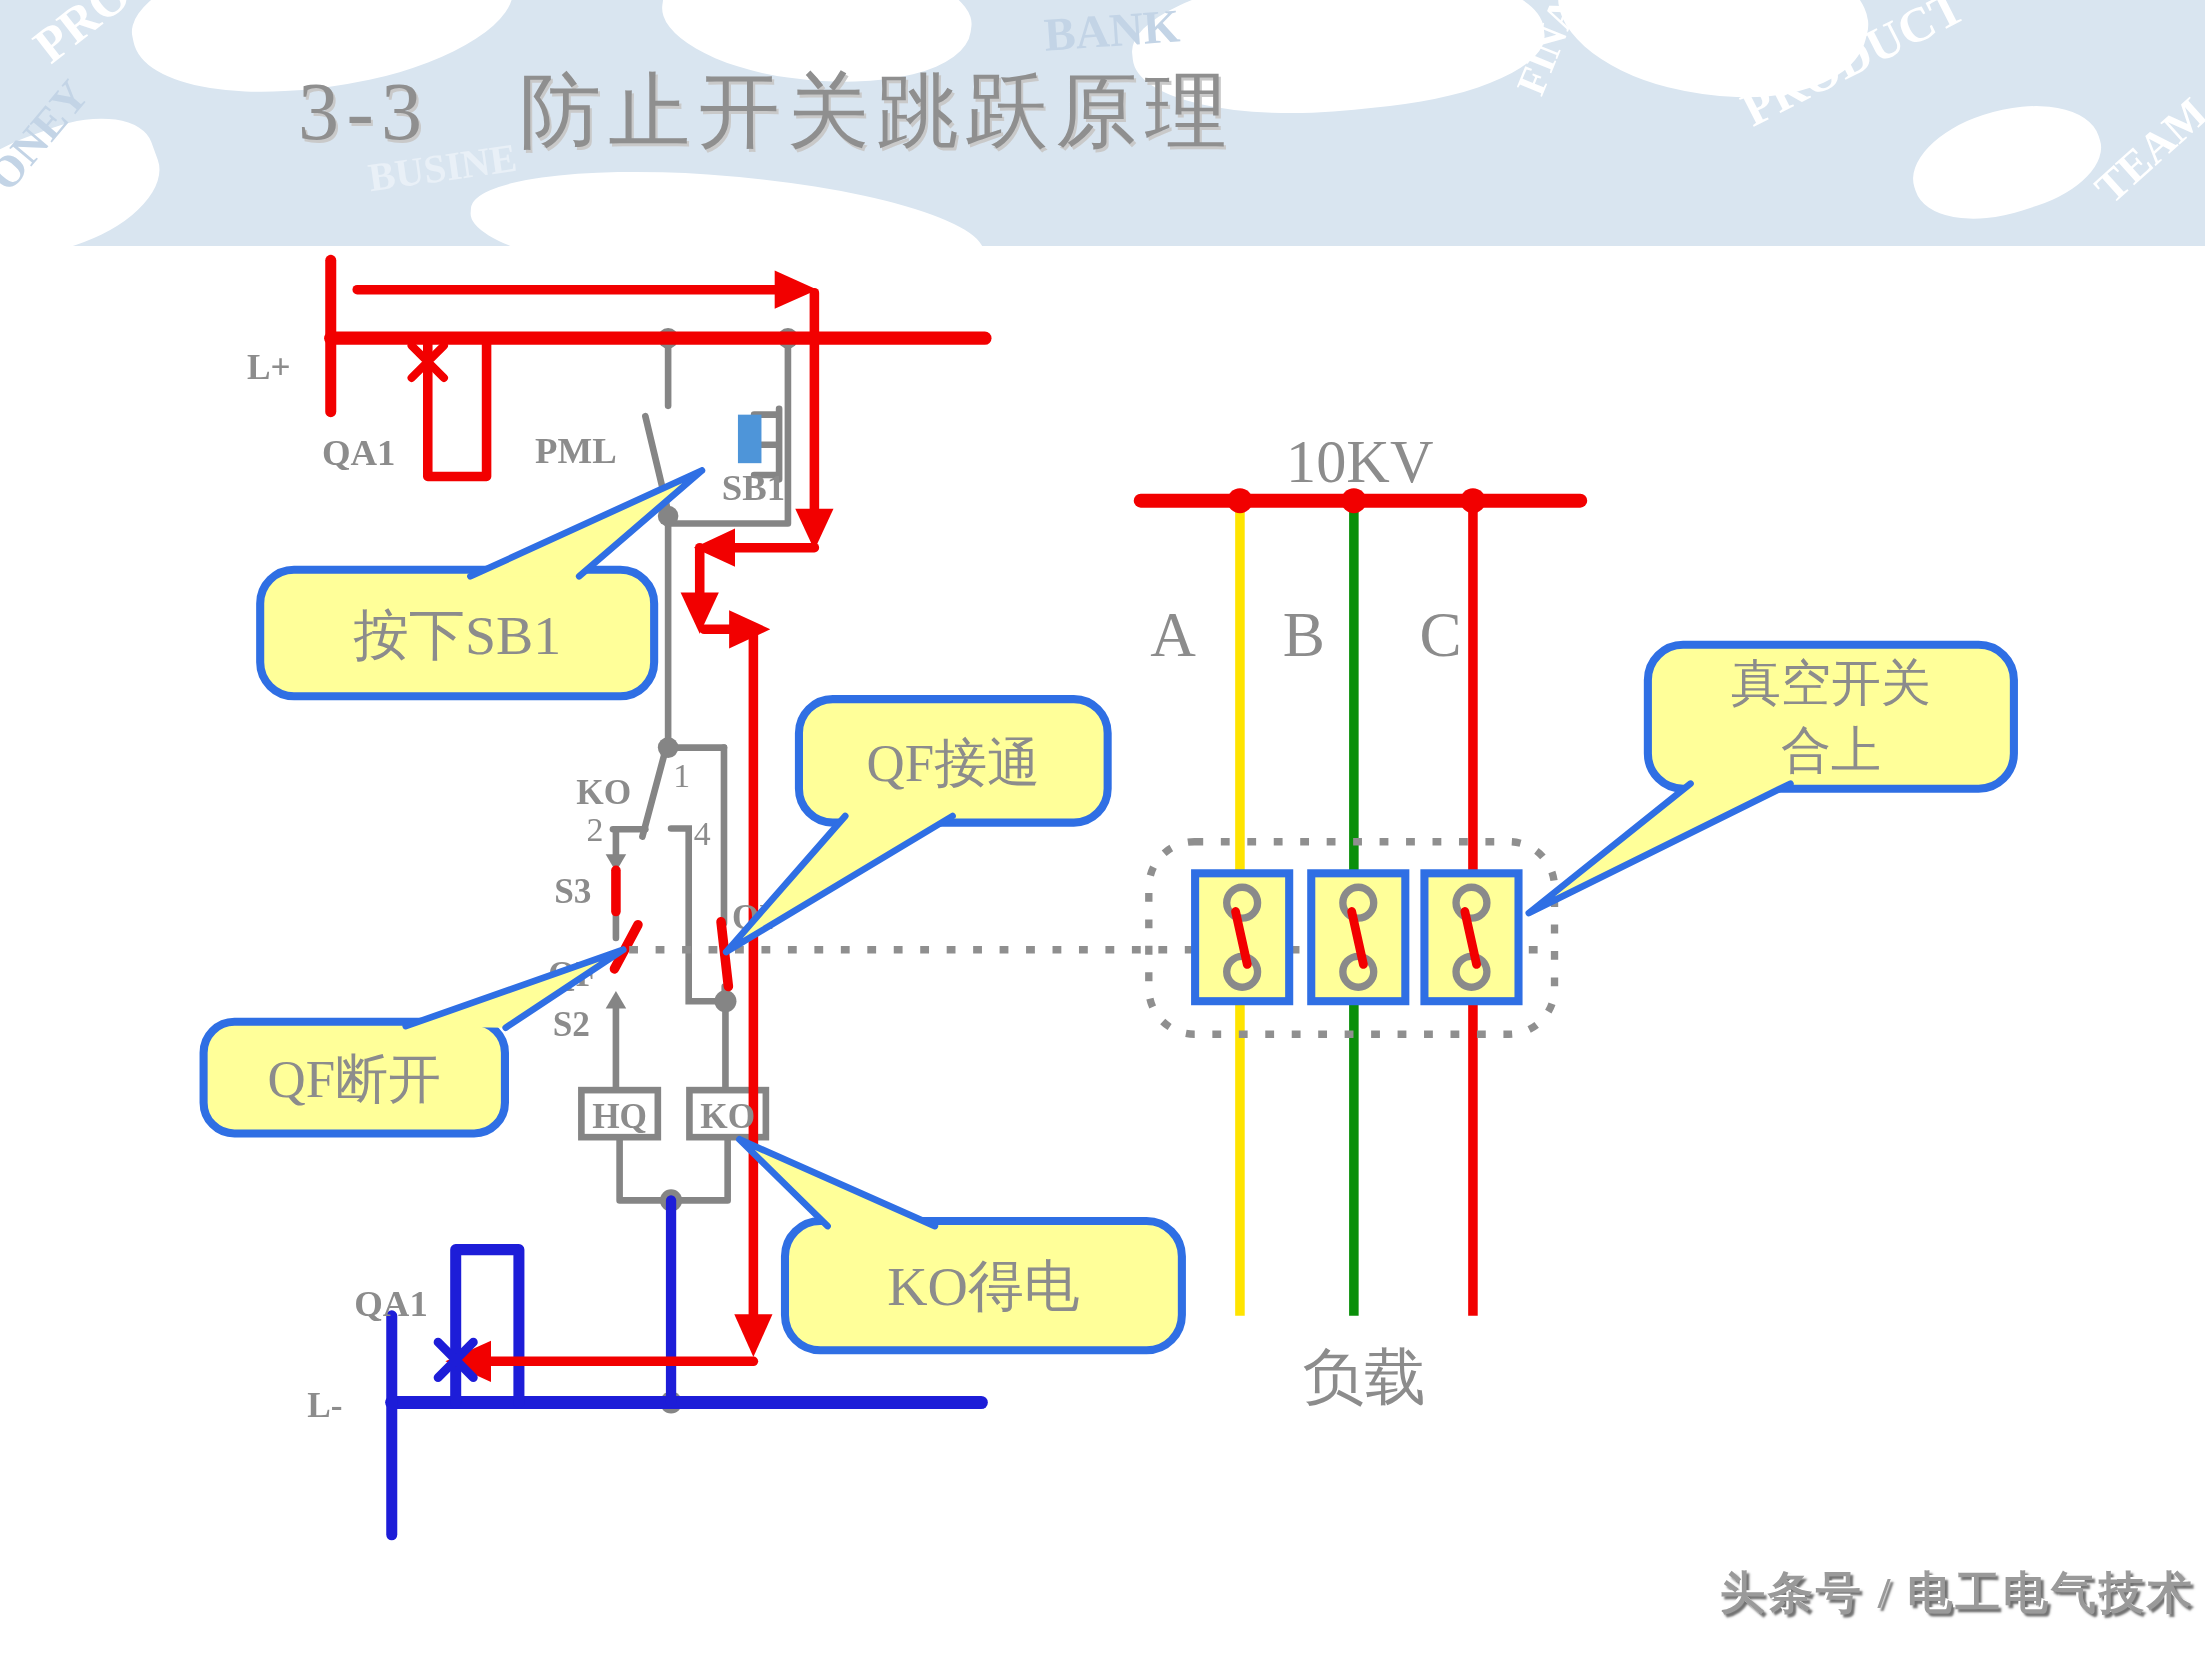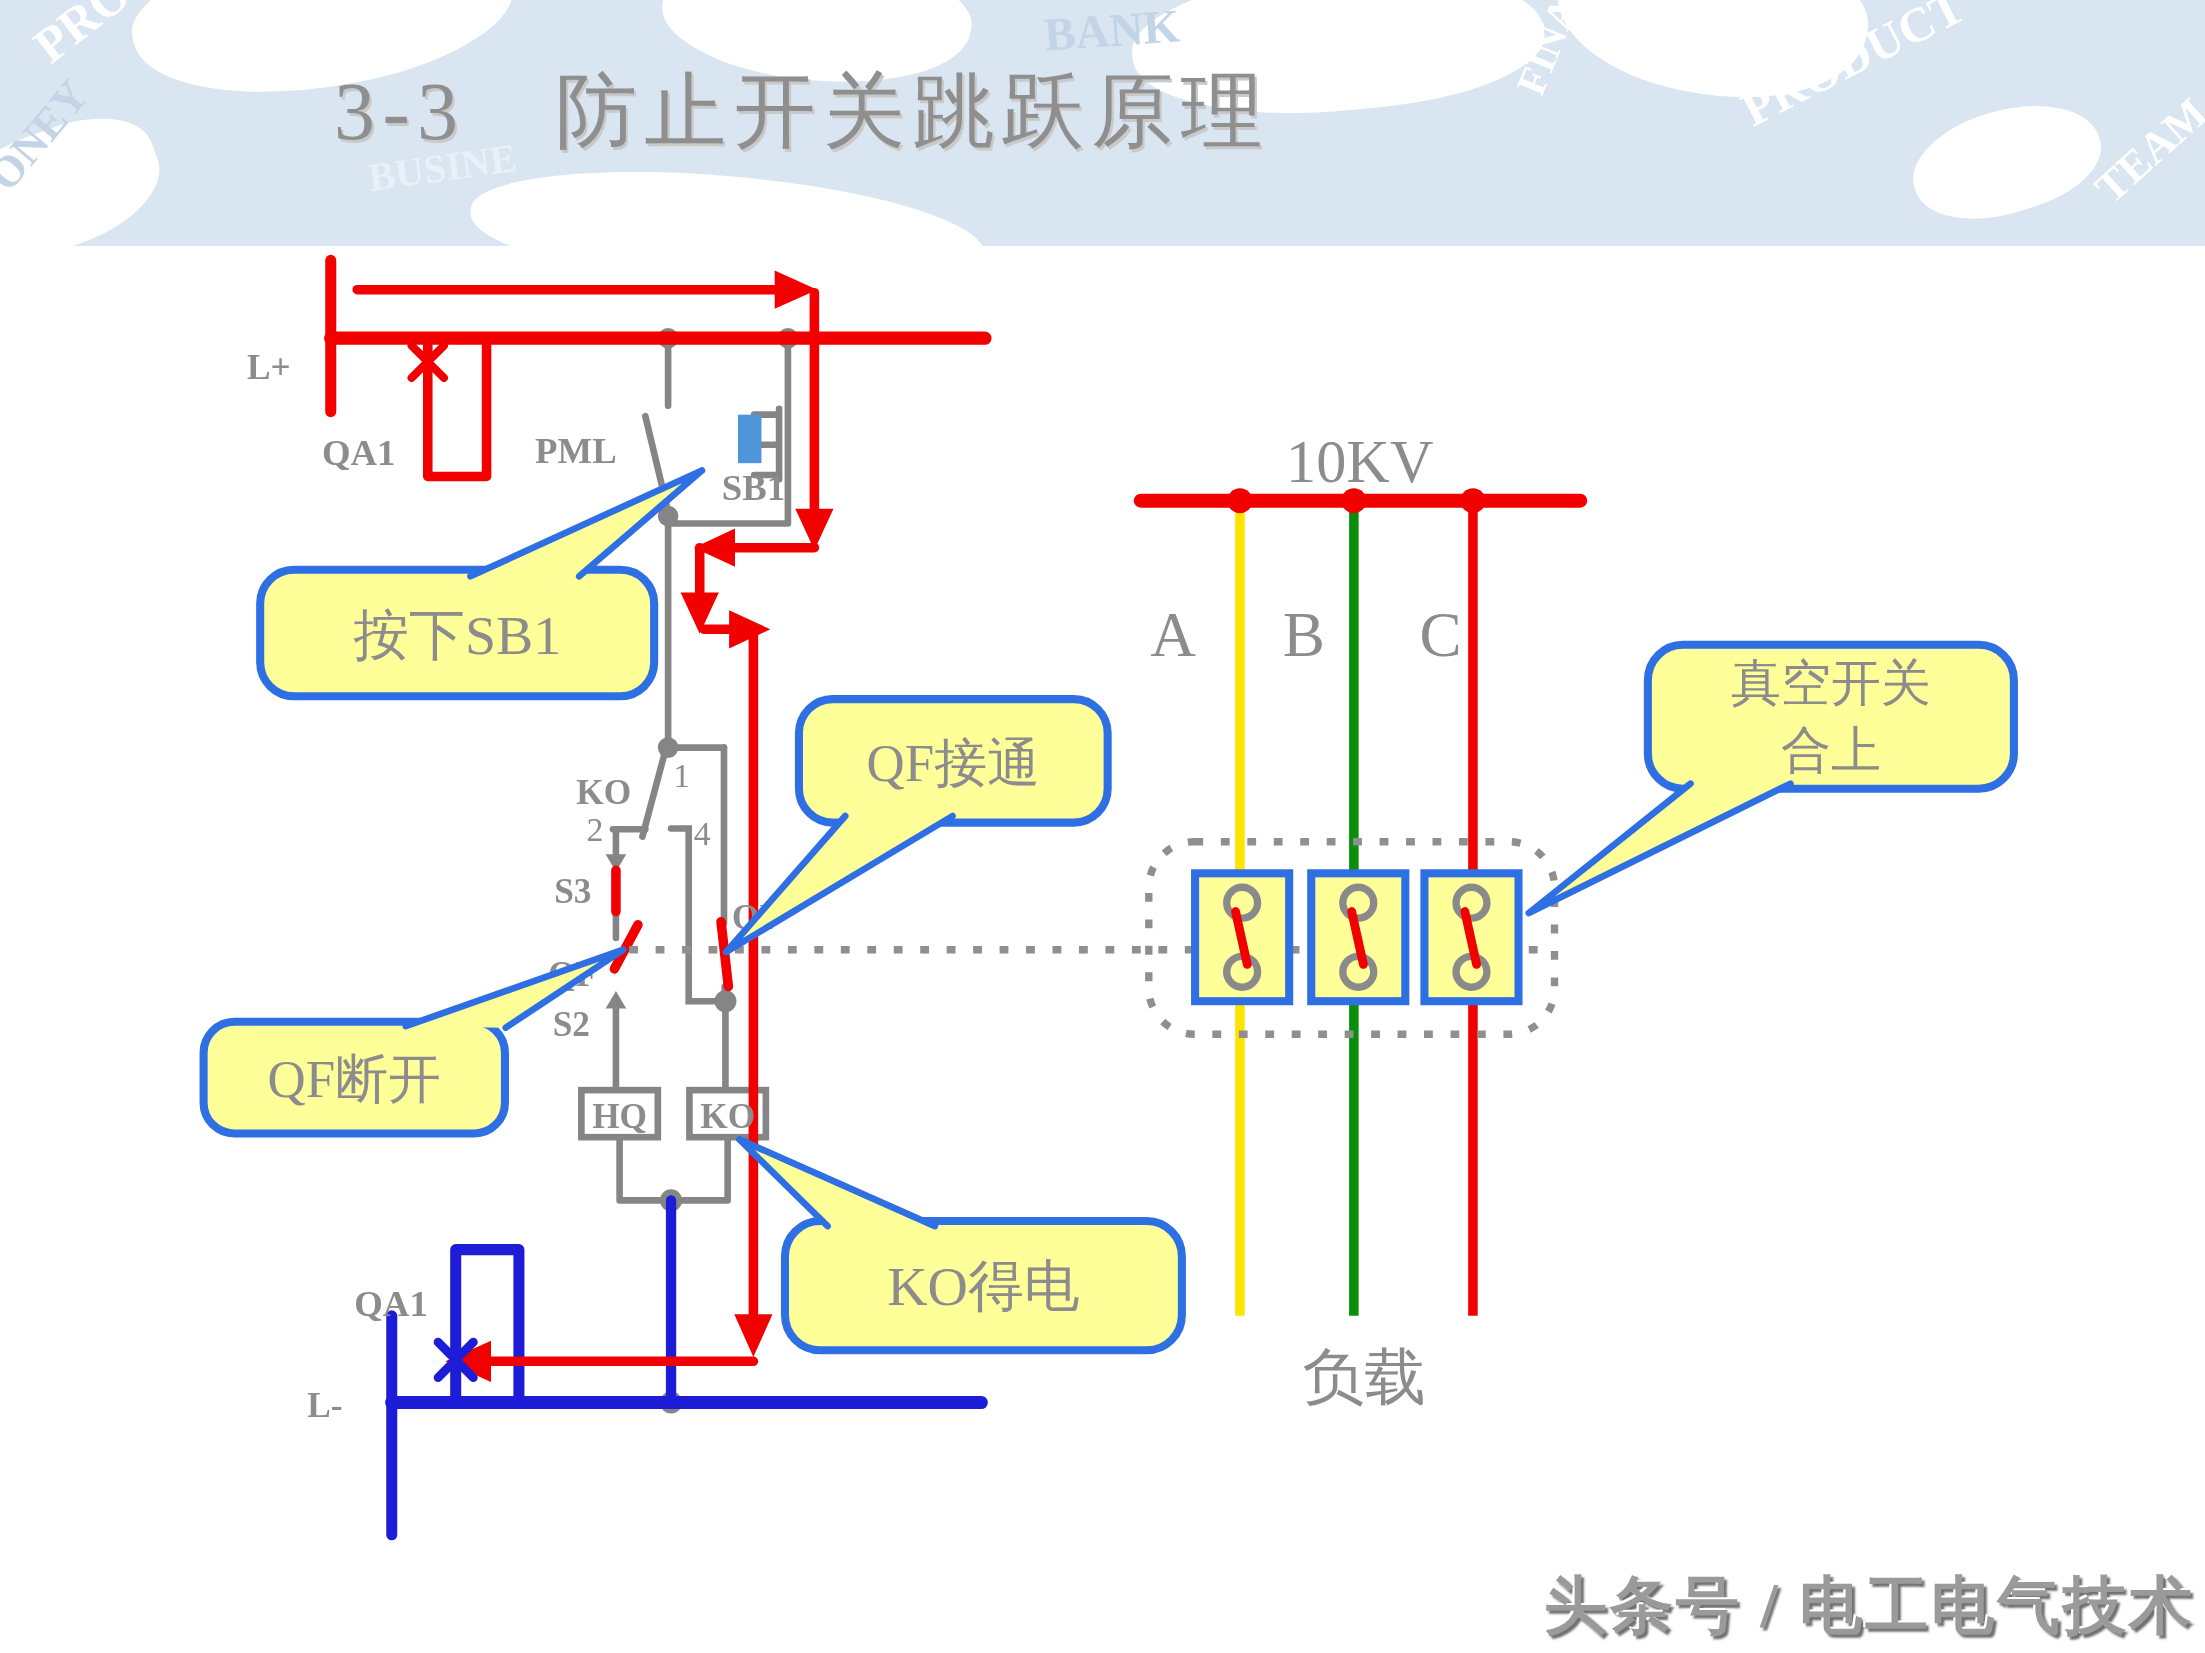--- a/index.html
+++ b/index.html
@@ -2,22 +2,22 @@
 <html style="font-size:11.8px"><head>
 <meta charset="utf-8">
 <style>
   html,body{margin:0;padding:0;background:#ffffff;}
   .slide{position:relative;width:2205px;height:1654px;background:#ffffff;overflow:hidden;
          font-family:"Liberation Serif",serif;}
   .header-band{position:absolute;left:0;top:0;width:2205px;height:246px;background:#d9e5f0;}
   .blob{position:absolute;background:#ffffff;}
   .hword{position:absolute;font-weight:bold;white-space:nowrap;}
   .title{position:absolute;left:298px;top:57px;font-size:82px;color:#8f8f8f;
-         letter-spacing:7.4px;text-shadow:2.2px 2.9px 0 #c9c9c9;white-space:nowrap;margin-left:36px;}
-  .watermark{position:absolute;right:10.3px;top:1563px;font-size:63px;color:#9a9a9a;letter-spacing:2.9px;
+         letter-spacing:7.4px;text-shadow:2.2px 2.9px 0 #c9c9c9;white-space:nowrap;}
+  .watermark{position:absolute;right:10.3px;top:1563px;font-size:45px;color:#9a9a9a;letter-spacing:2.9px;
          font-weight:bold;text-shadow:-2.2px -2.2px 0 #ffffff,2.9px 2.9px 2.2px #6f6f6f;white-space:nowrap;}
   svg text{fill:#8c8c8c;font-family:"Liberation Serif",serif;}
   .lab{font-weight:bold;}
   .callout-text{fill:#8c8c8c;}
 </style>
 </head>
 <body>
 
 <div class="slide">
 

